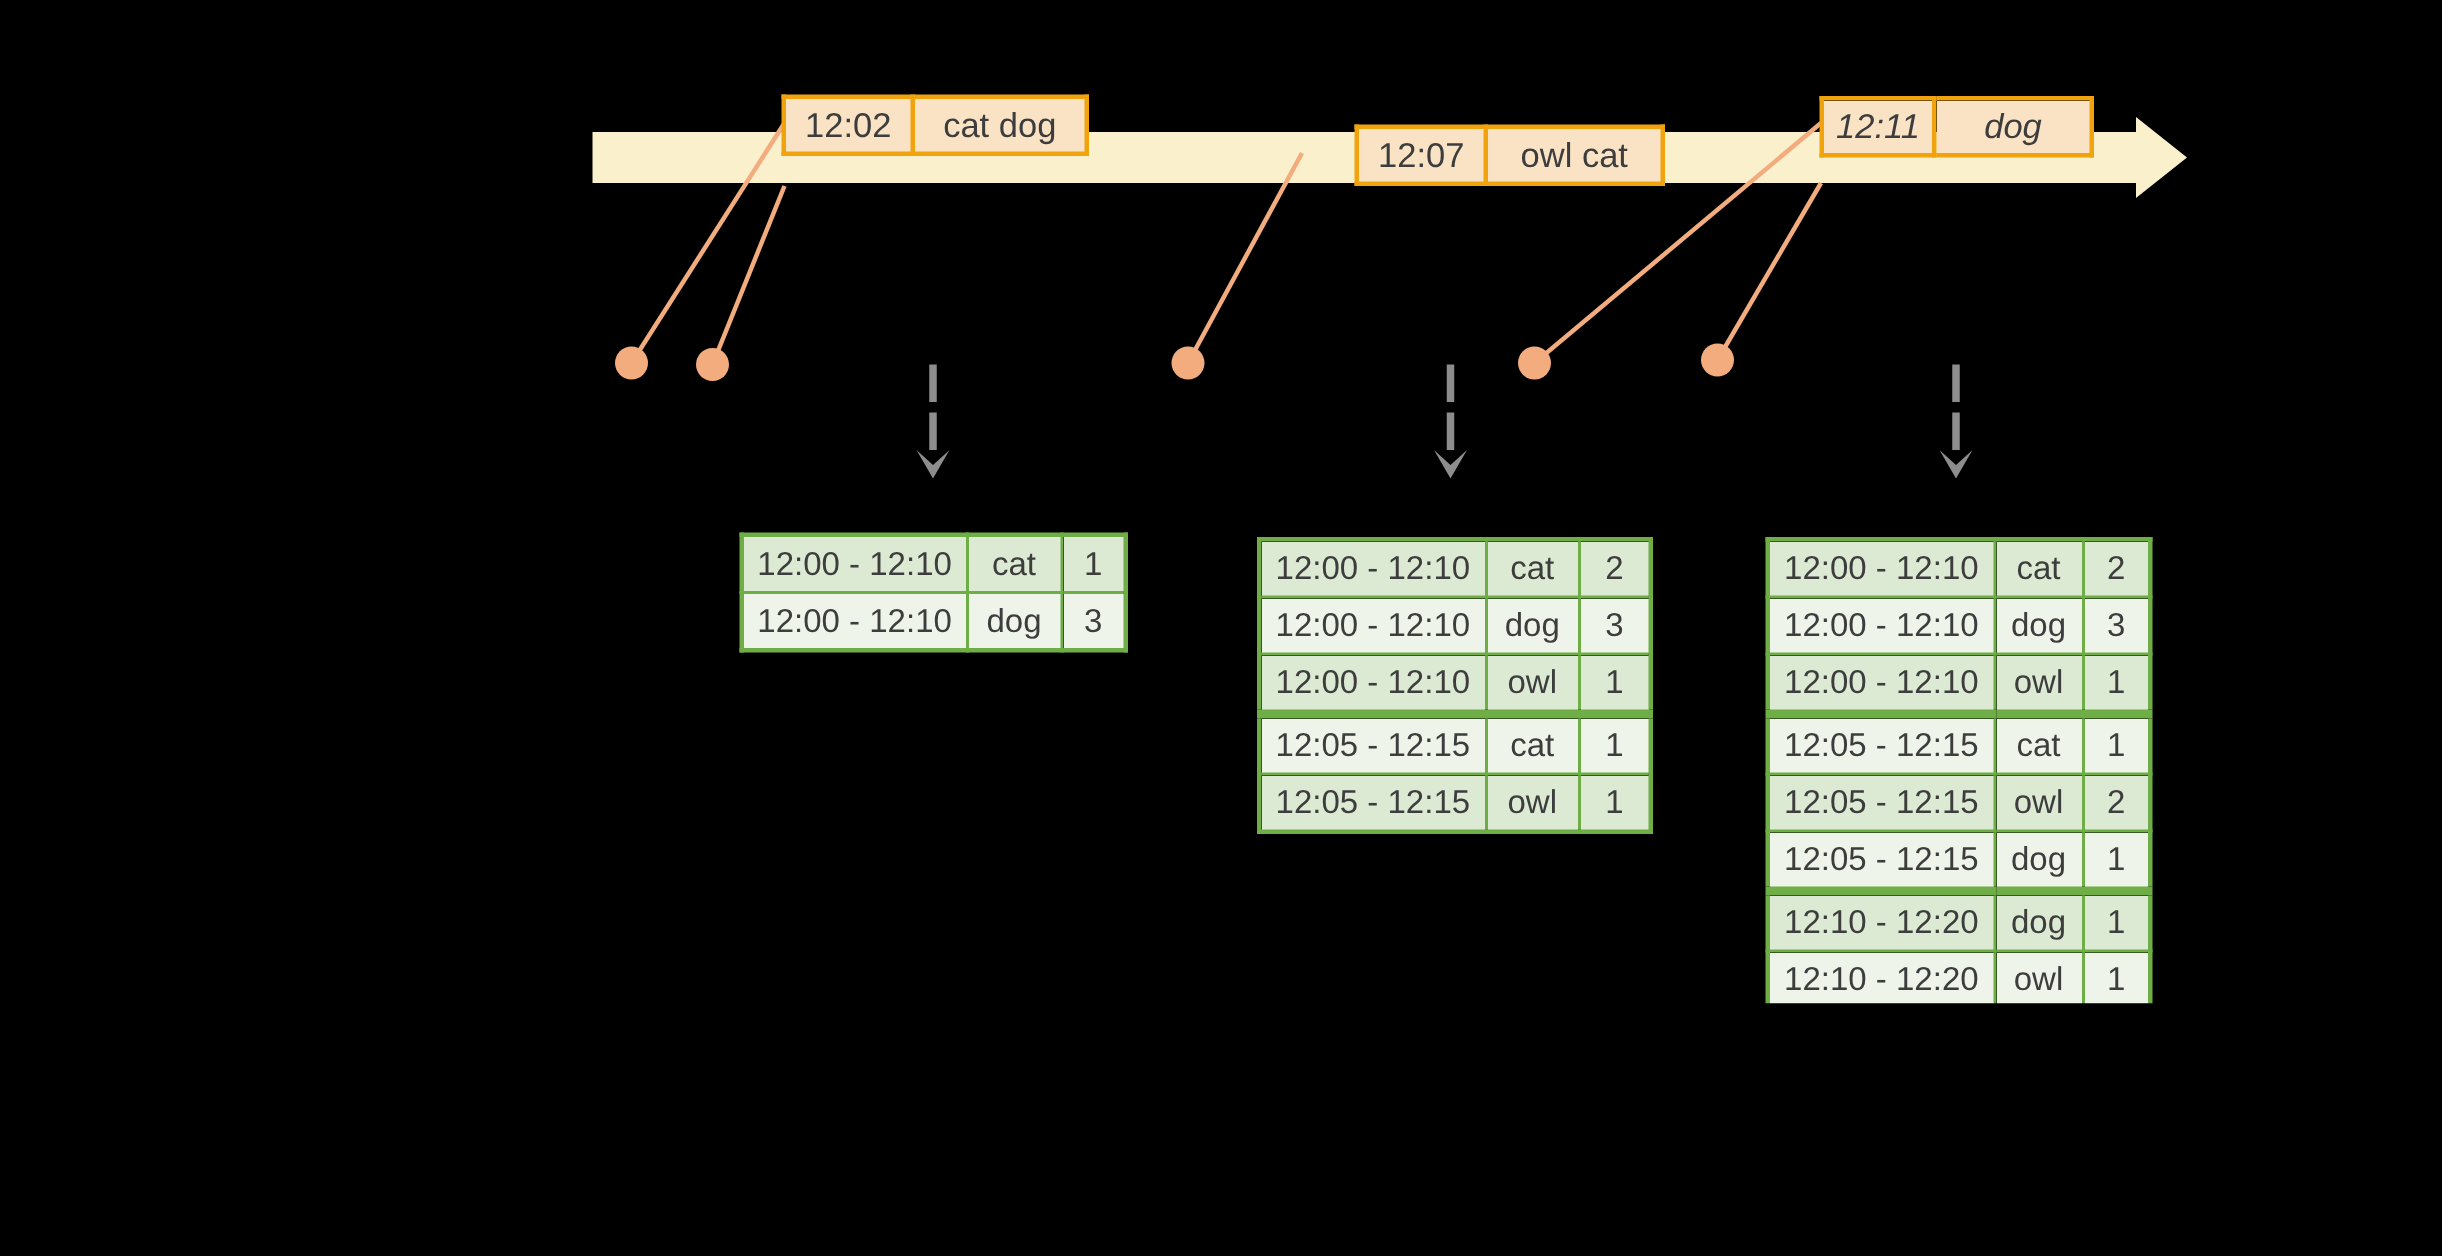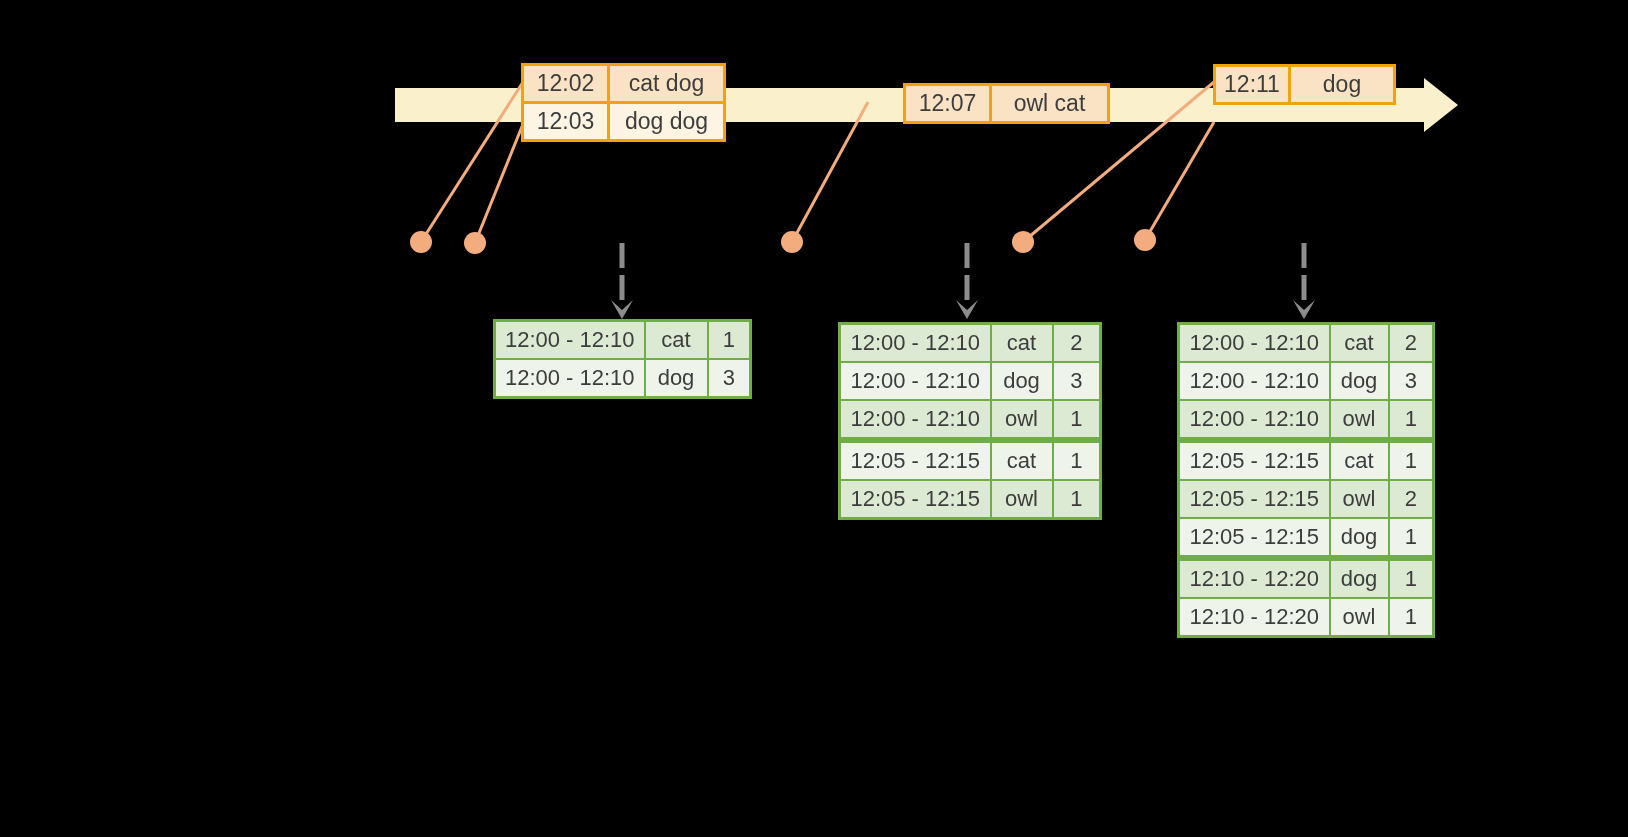--- a/index.html
+++ b/index.html
@@ -11,35 +11,35 @@
   .layer{position:absolute;left:0;top:0;}
   
   table{position:absolute;border-collapse:collapse;table-layout:fixed;color:var(--text,#3d3d3d);}
   td{overflow:hidden;white-space:nowrap;vertical-align:middle;text-align:center;}
   
   .event-table{border:3px solid var(--amber,#f0a30c);}
   .event-table td{border:3px solid var(--amber,#f0a30c);height:33px;font-size:23px;}
   .event-table tr:nth-child(odd) td{background:var(--peachDark,#fae3c5);}
   .event-table tr:nth-child(even) td{background:var(--peachLight,#fdf4e4);}
   
-  .result-table{border:3px solid var(--green,#6fad47);}
+  .result-table{border:3px solid var(--green,#6fad47);margin-top:36px;}
   .result-table td{border:2px solid var(--green,#6fad47);height:34px;font-size:22px;}
   .result-table tr:nth-child(odd) td{background:var(--greenRowDark,#dce9d3);}
   .result-table tr:nth-child(even) td{background:var(--greenRowLight,#eff4eb);}
   .result-table tr.group-break td{border-top-width:6px;}
   
   .band-shape{fill:var(--band,#faf0cc);}
   .connector{stroke:var(--salmon,#f2ac7e);stroke-width:3;}
   .event-dot{fill:var(--salmon,#f2ac7e);}
   .trigger-dash{stroke:var(--gray,#8d8d8d);stroke-width:5;stroke-dasharray:25 7;}
   .trigger-chevron{fill:var(--gray,#8d8d8d);}
   
   #event-table-1{left:521px;top:63px;width:202px;}
   #event-table-2{left:867px;top:83px;width:204px;margin-left:36px;}
-  #event-table-3{left:1213px;top:64px;width:180px;}
+  #event-table-3{left:1213px;top:64px;width:180px;font-style:italic;}
   #result-table-1{left:493px;top:319px;width:256px;}
   #result-table-2{left:838px;top:322px;width:261px;}
   #result-table-3{left:1177px;top:322px;width:255px;}
 </style>
 </head>
 <body>
 
 <div class="canvas">
 
   <svg class="layer" width="1628" height="837" viewBox="0 0 1628 837">
@@ -78,24 +78,20 @@
   <table id="event-table-1" class="event-table">
     <colgroup>
         <col style="width:86px">
         <col style="width:116px">
       </colgroup>
   <tbody>
         <tr>
           <td>12:02</td>
           <td>cat dog</td>
         </tr>
-        <tr>
-          <td>12:03</td>
-          <td>dog dog</td>
-        </tr>
       </tbody>
     </table>
 
   <table id="event-table-2" class="event-table">
     <colgroup>
         <col style="width:86px">
         <col style="width:118px">
       </colgroup>
   <tbody>
         <tr>

